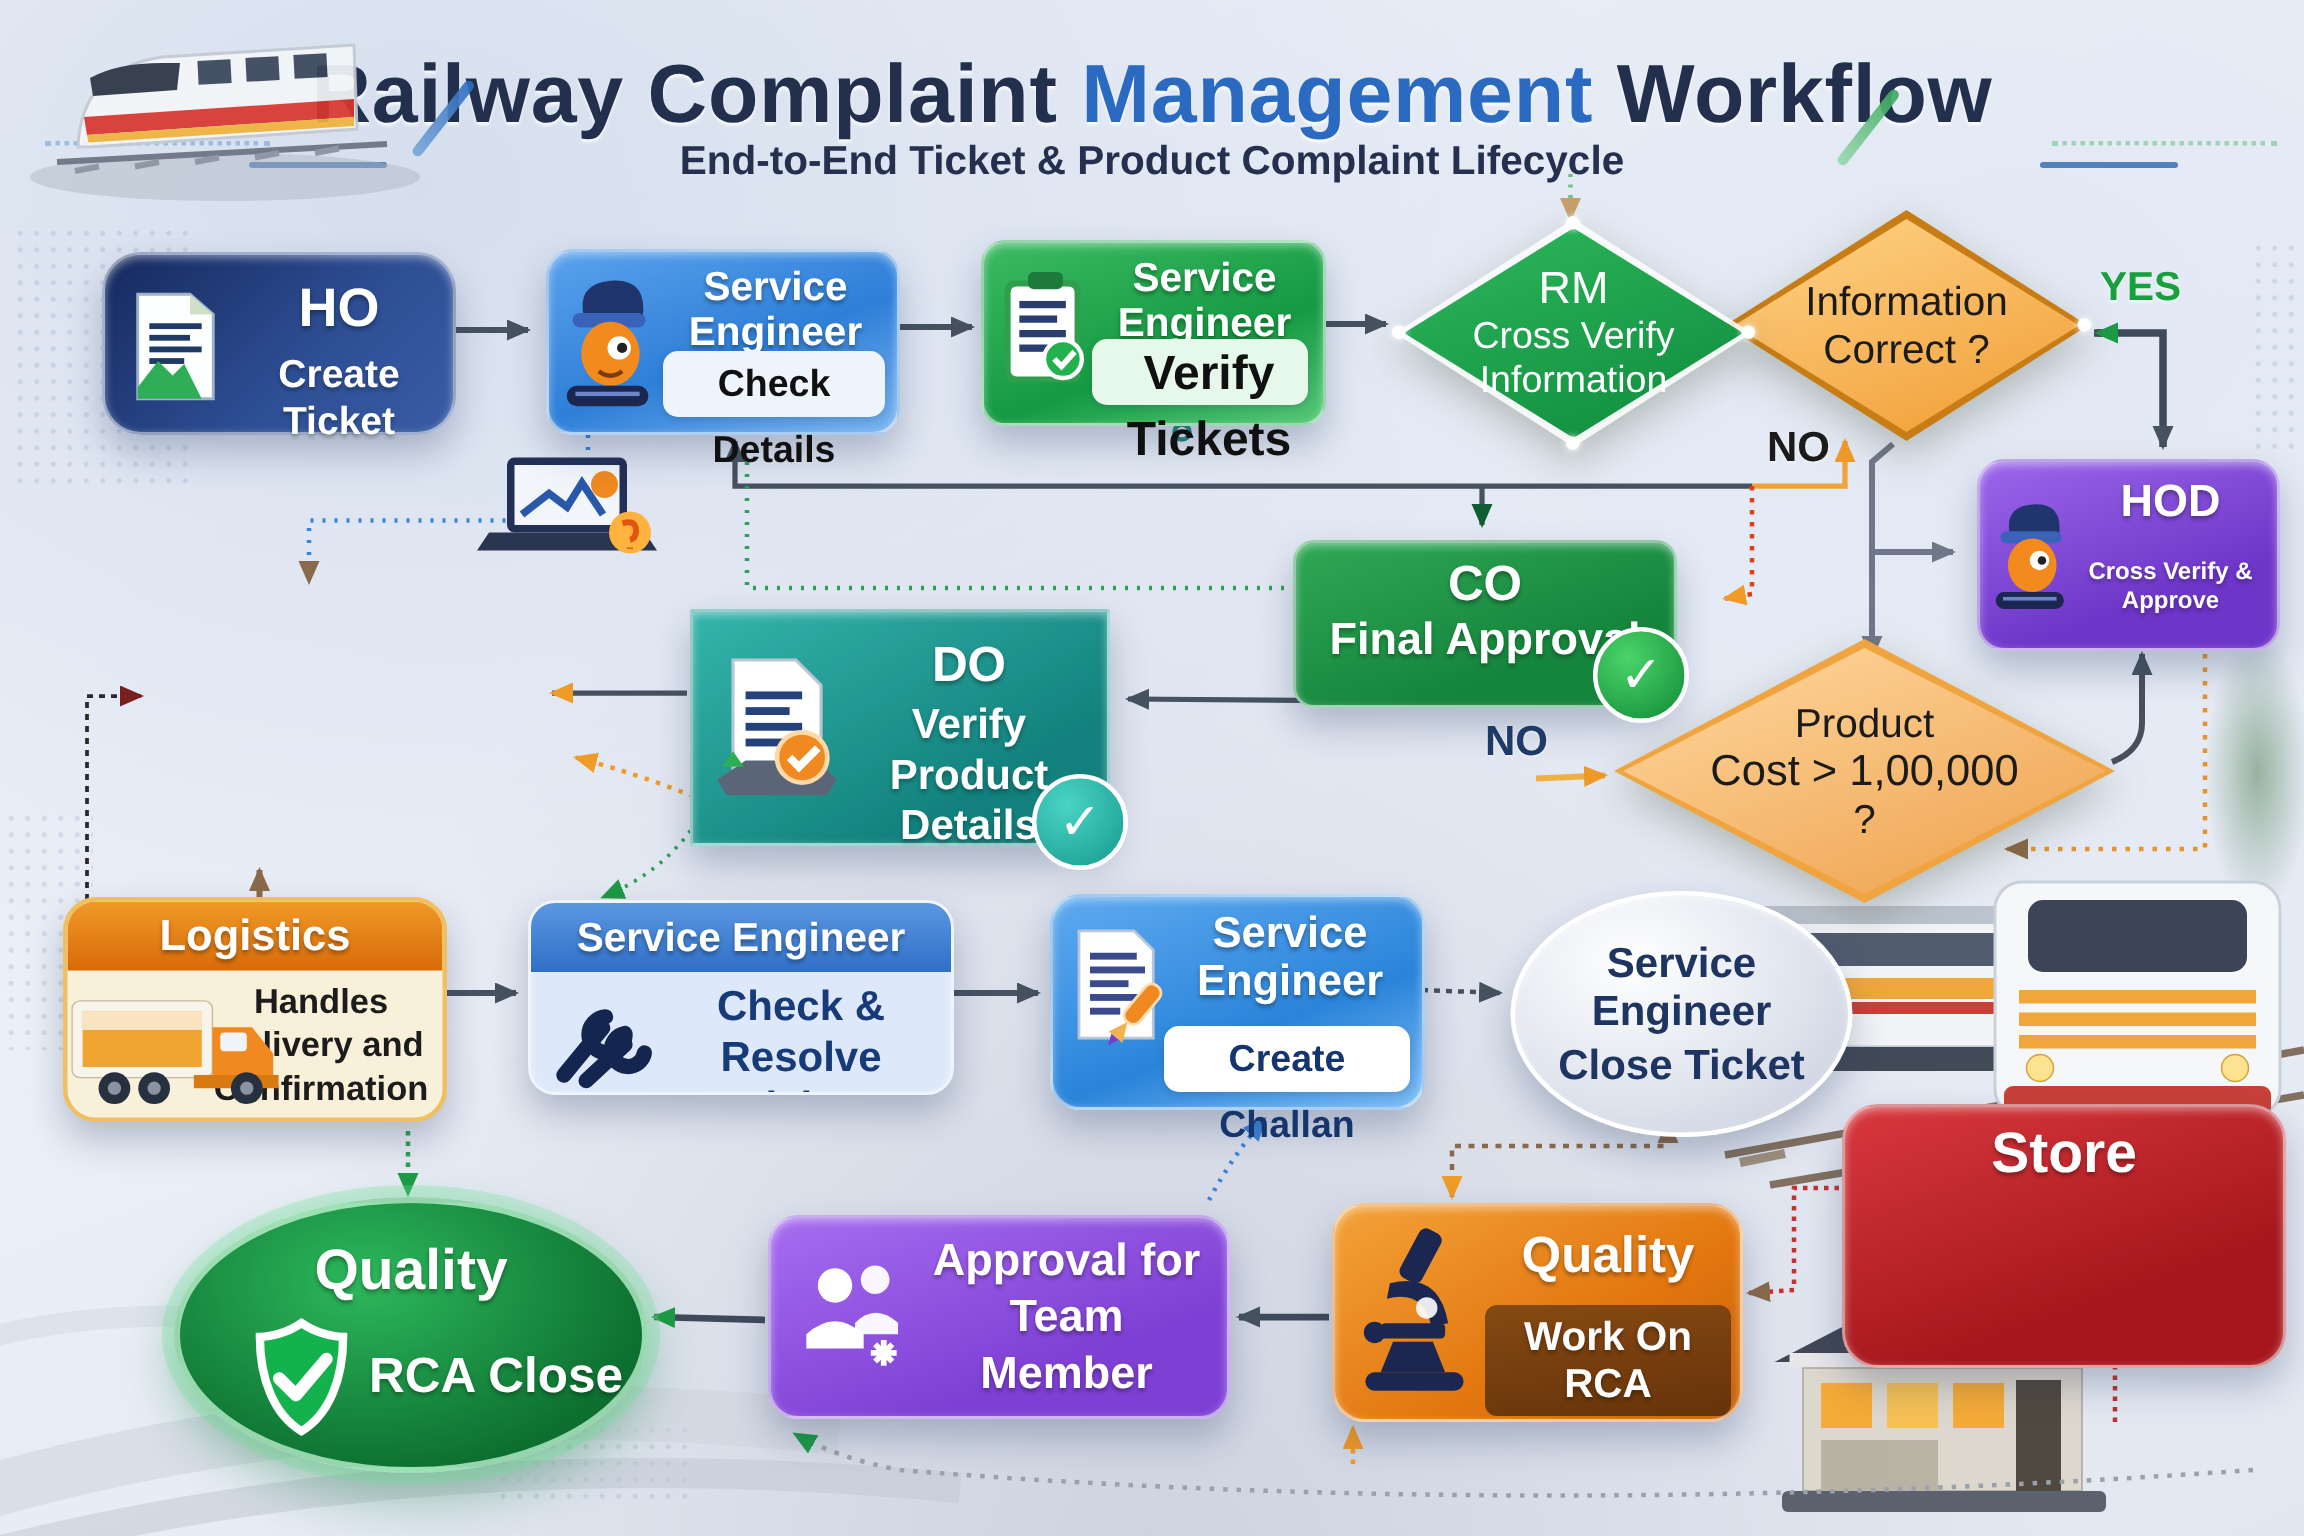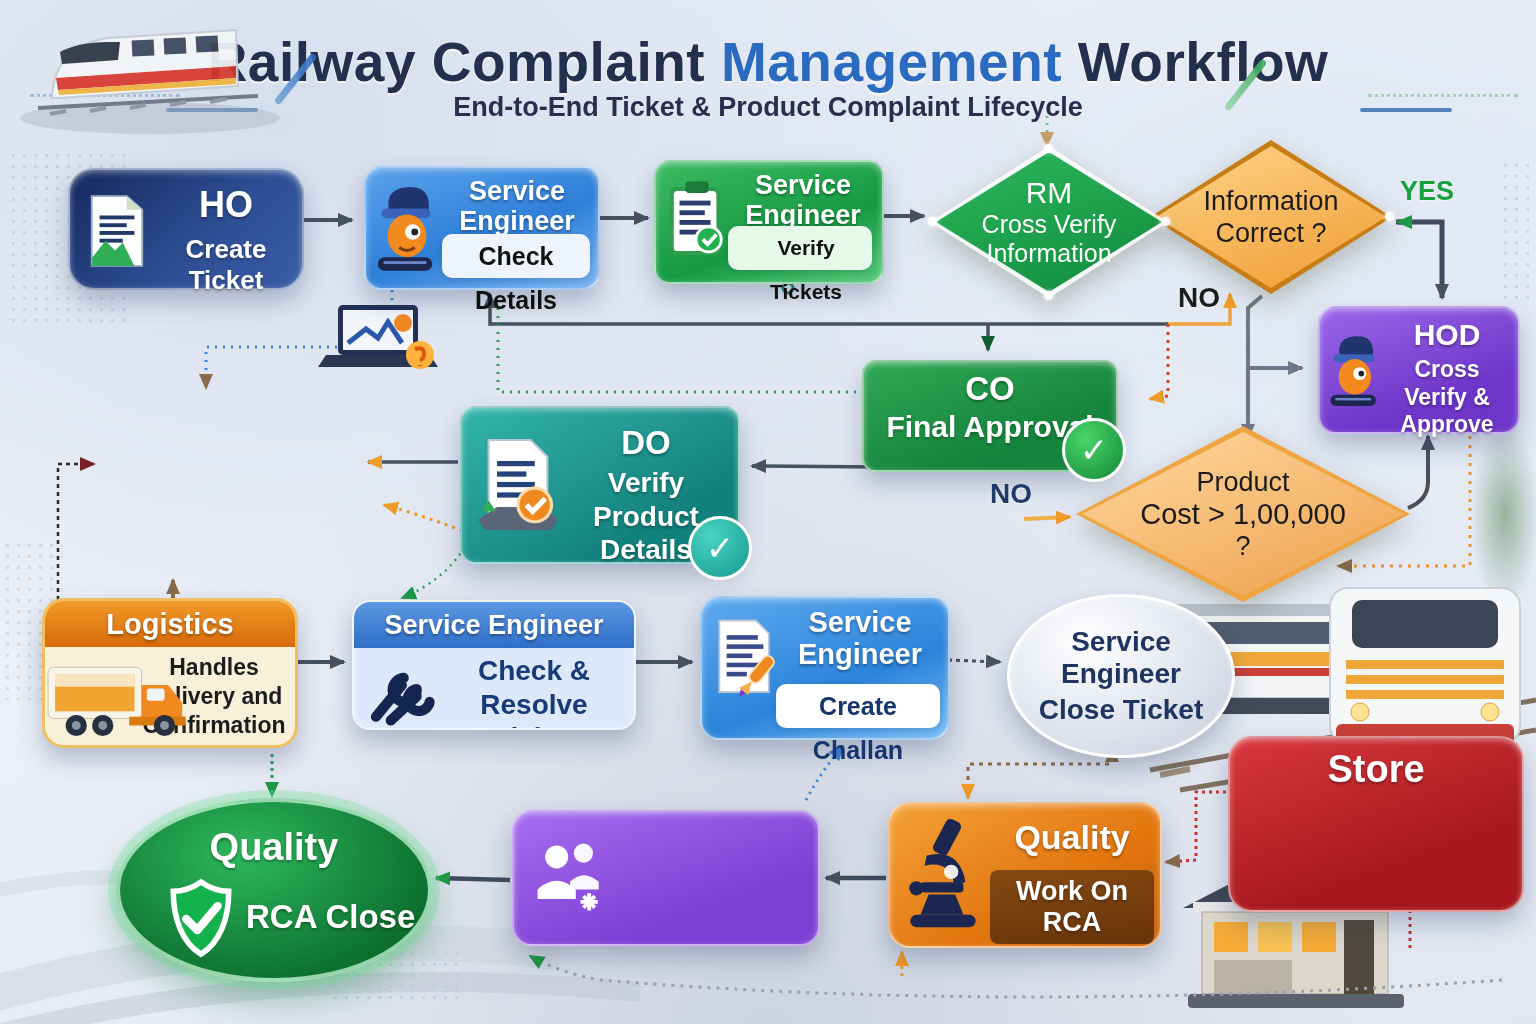--- a/index.html
+++ b/index.html
@@ -249,21 +249,21 @@
       <g fill="#2b3c6e">
           <rect x="14" y="22" width="32" height="5"></rect>
           <rect x="14" y="32" width="26" height="5"></rect>
           <rect x="14" y="42" width="32" height="5"></rect>
           <rect x="14" y="52" width="20" height="5"></rect>
         </g>
       <circle cx="44" cy="62" r="13" fill="#22b14c" stroke="#fff" stroke-width="3"></circle>
       <path d="M38 62 l5 5 9 -10" stroke="#fff" stroke-width="4" fill="none"></path>
     </svg>
     <div class="big" style="position:absolute;left:76px;top:8px;width:142px;font-size:27px;line-height:1.12;text-align:center;">Service Engineer</div>
-    <div class="strip" style="left:72px;right:10px;bottom:12px;height:44px;line-height:44px;background:#e6f8e9;font-size:21px;padding-left:12px;">Verify Tickets</div>
+    <div class="strip" style="left:72px;right:10px;bottom:12px;height:44px;line-height:44px;background:#e6f8e9;font-size:32px;padding-left:12px;">Verify Tickets</div>
   </div>
 
   <div class="dmd" style="left:1150px;top:140px;width:242px;height:154px;">
     <div class="shape" style="background:#c87c14;"></div>
     <div class="inner" style="background:linear-gradient(160deg,#ffd489,#f09c32);"></div>
     <div class="txt">
       <div class="big" style="font-size:27px;color:#1b1b1b;width:180px;line-height:1.2;text-shadow:none;">Information Correct ?</div>
     </div>
     <div class="vdot" style="right:-2px;top:72px;"></div>
   </div>
@@ -289,21 +289,21 @@
       <path d="M20 30 q-6 -24 18 -26 q26 -2 22 26 z" fill="#20356e"></path>
       <rect x="12" y="26" width="50" height="10" rx="5" fill="#3a62b8"></rect>
       <ellipse cx="38" cy="54" rx="20" ry="22" fill="#f28a1e"></ellipse>
       <circle cx="44" cy="50" r="8" fill="#fff"></circle>
         <circle cx="46" cy="50" r="3.5" fill="#222"></circle>
       <rect x="8" y="76" width="56" height="14" rx="7" fill="#1b2750"></rect>
       <rect x="14" y="80" width="44" height="3" fill="#6a86c8"></rect>
     </svg>
     <div class="abs" style="left:62px;top:10px;width:130px;text-align:center;">
       <div class="big" style="font-size:30px;">HOD</div>
-      <div class="sub" style="font-size:23px;line-height:1.2;margin-top:4px;">Cross Verify &amp; Approve</div>
+      <div class="sub" style="font-size:16px;line-height:1.2;margin-top:20px;">Cross Verify &amp; Approve</div>
     </div>
   </div>
 
   <div class="node" style="left:862px;top:360px;width:252px;height:108px;border-radius:14px;background:linear-gradient(160deg,#2fa855,#15843c 70%);">
     <div style="text-align:center;padding-top:8px;">
       <div class="big" style="font-size:33px;">CO</div>
       <div class="sub" style="font-size:30px;margin-top:2px;">Final Approval</div>
     </div>
     <div class="abs" style="right:-10px;bottom:-12px;width:58px;height:58px;border-radius:50%;background:radial-gradient(circle at 35% 30%,#4ad46a,#128a36);border:3px solid #fff;display:flex;align-items:center;justify-content:center;font-size:34px;font-weight:800;color:#fff;">✓</div>
   </div>
@@ -313,21 +313,21 @@
     <div class="inner" style="background:linear-gradient(160deg,#ffd9a0,#eda04c);"></div>
     <div class="txt" style="color:#1b1b1b;">
       <div class="big" style="font-size:27px;text-shadow:none;">Product</div>
       <div class="big" style="font-size:29px;text-shadow:none;">Cost &gt; 1,00,000</div>
       <div class="big" style="font-size:27px;text-shadow:none;">?</div>
     </div>
   </div>
   <div class="flabel" style="left:990px;top:478px;font-size:28px;color:#1e3a66;">NO</div>
 
 
-  <div class="node" style="left:460px;top:406px;width:276px;height:154px;border-radius:16px;background:linear-gradient(150deg,#33b5aa,#12807c 75%);">
+  <div class="node" style="left:460px;top:406px;width:276px;height:154px;border-radius:2px;background:linear-gradient(150deg,#33b5aa,#12807c 75%);">
     <svg class="abs" style="left:12px;top:26px;" width="88" height="100" viewBox="0 0 84 92">
       <path d="M14 4 h40 l16 16 v56 h-56 z" fill="#fff" stroke="#b8c6d6" stroke-width="2"></path>
       <g fill="#25427a">
           <rect x="22" y="24" width="36" height="5"></rect>
           <rect x="22" y="34" width="28" height="5"></rect>
           <rect x="22" y="44" width="36" height="5"></rect>
           <rect x="22" y="54" width="24" height="5"></rect>
         </g>
       <path d="M4 80 l18 -12 46 0 12 12 -6 10 h-64 z" fill="#5a6678"></path>
       <path d="M14 62 l7 10 h-14 z" fill="#2fae57"></path>
@@ -429,20 +429,21 @@
       <g fill="#fff">
         <circle cx="30" cy="18" r="12"></circle>
           <path d="M10 52 q20 -18 40 0 v10 h-40 z"></path>
         <circle cx="58" cy="14" r="10" opacity=".95"></circle>
           <path d="M44 44 q14 -14 30 0 v8 h-30 z" opacity=".95"></path>
       </g>
       <g stroke="#fff" stroke-width="4">
           <path d="M64 56 v18 M55 65 h18 M58 59 l12 12 M70 59 l-12 12"></path>
         </g>
     </svg>
+    <div class="big" style="flex:1;font-size:30px;line-height:1.25;text-align:center;padding-right:10px;">Approval for Team Member</div>
   </div>
 
   <div class="node ell" style="left:116px;top:798px;width:308px;height:176px;background:radial-gradient(ellipse at 40% 30%,#2db85c,#0c6e2f 75%);border:4px solid rgba(210,255,225,.7);box-shadow:0 0 0 8px rgba(110,225,150,.3),0 16px 34px rgba(30,130,70,.4);">
     <div class="big" style="text-align:center;font-size:38px;padding-top:24px;">Quality</div>
     <svg class="abs" style="left:44px;top:76px;" width="74" height="82" viewBox="0 0 80 88">
       <path d="M40 4 C50 11 62 14 70 14 C70 44 60 70 40 82 C20 70 10 44 10 14 C18 14 30 11 40 4 Z" fill="#14b24c" stroke="#fff" stroke-width="6"></path>
       <path d="M24 44 L36 56 L58 30" stroke="#fff" stroke-width="9" fill="none" stroke-linecap="round" stroke-linejoin="round"></path>
     </svg>
     <div class="sub" style="position:absolute;left:126px;top:96px;font-size:33px;">RCA Close</div>
   </div>

